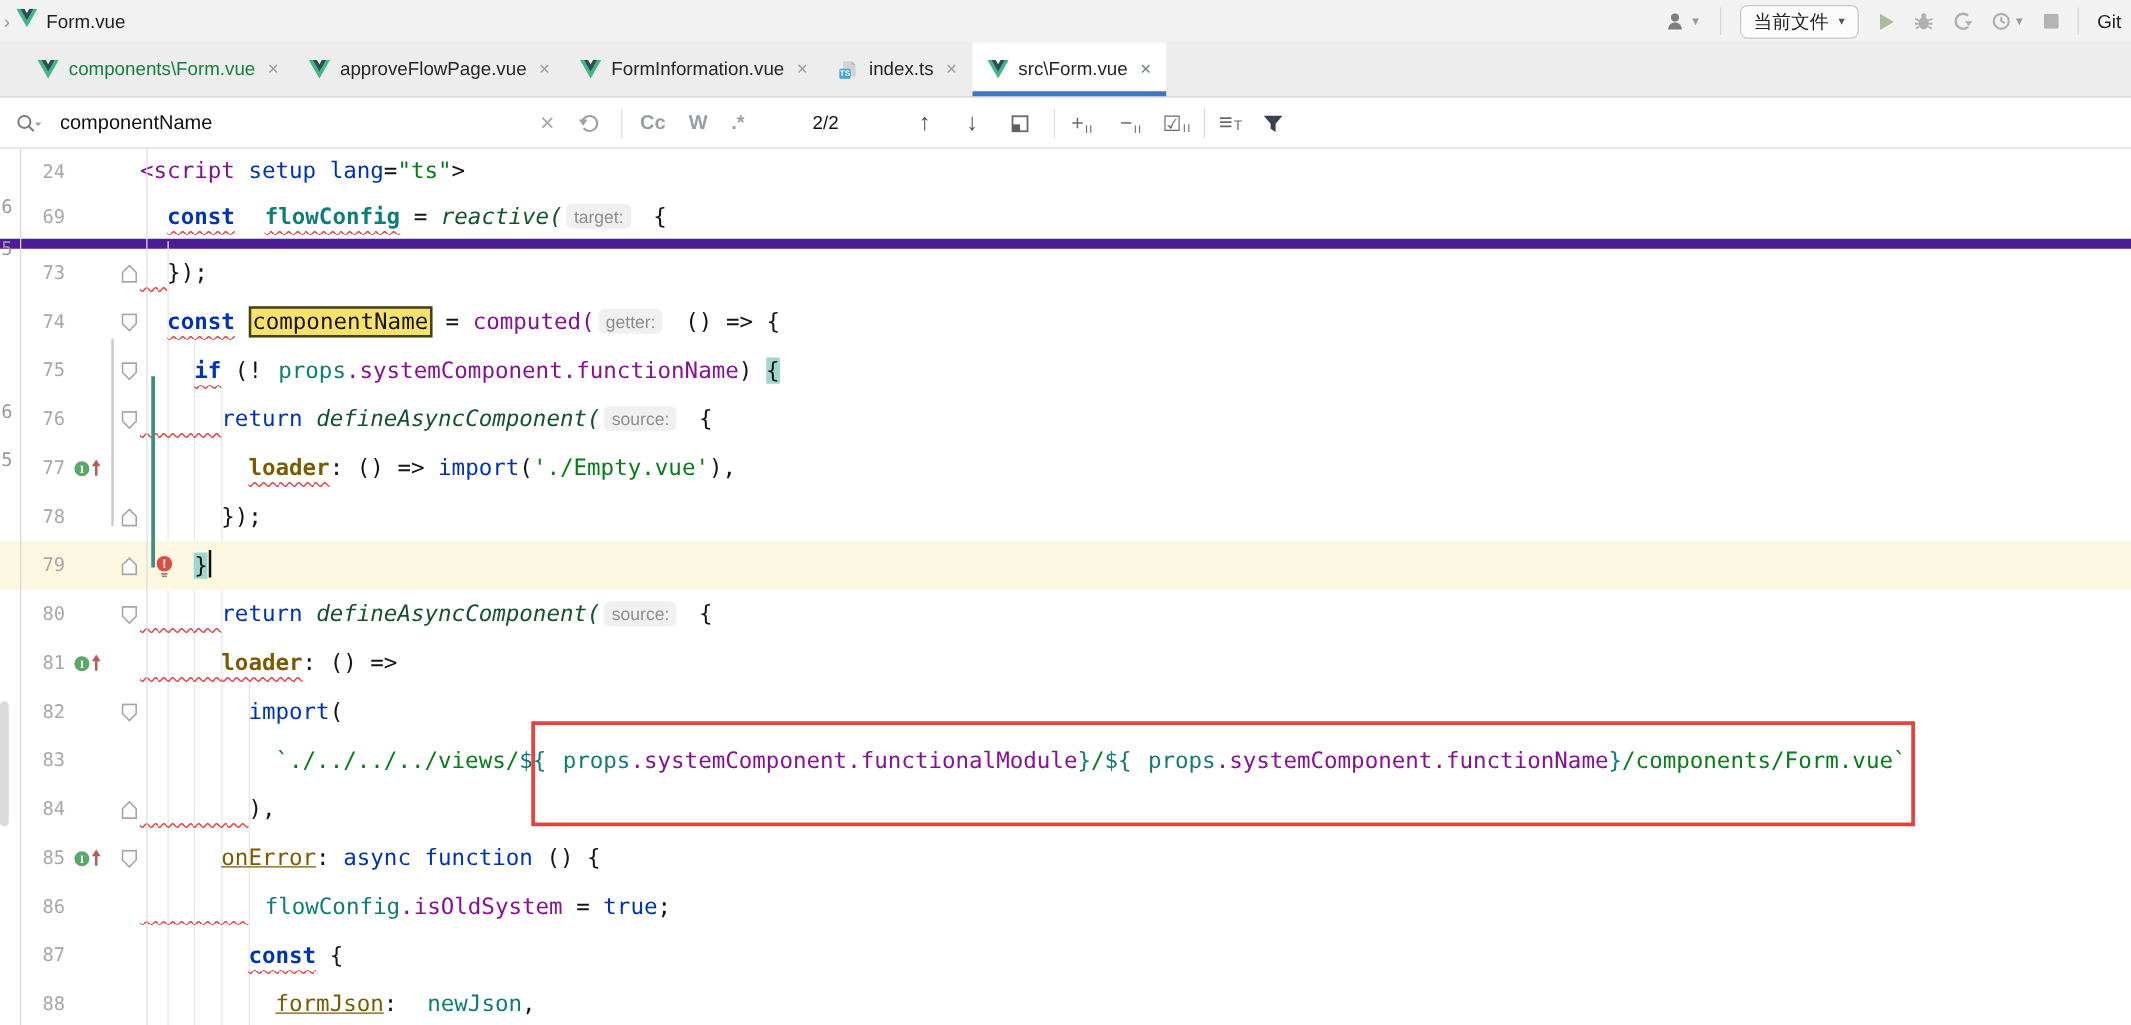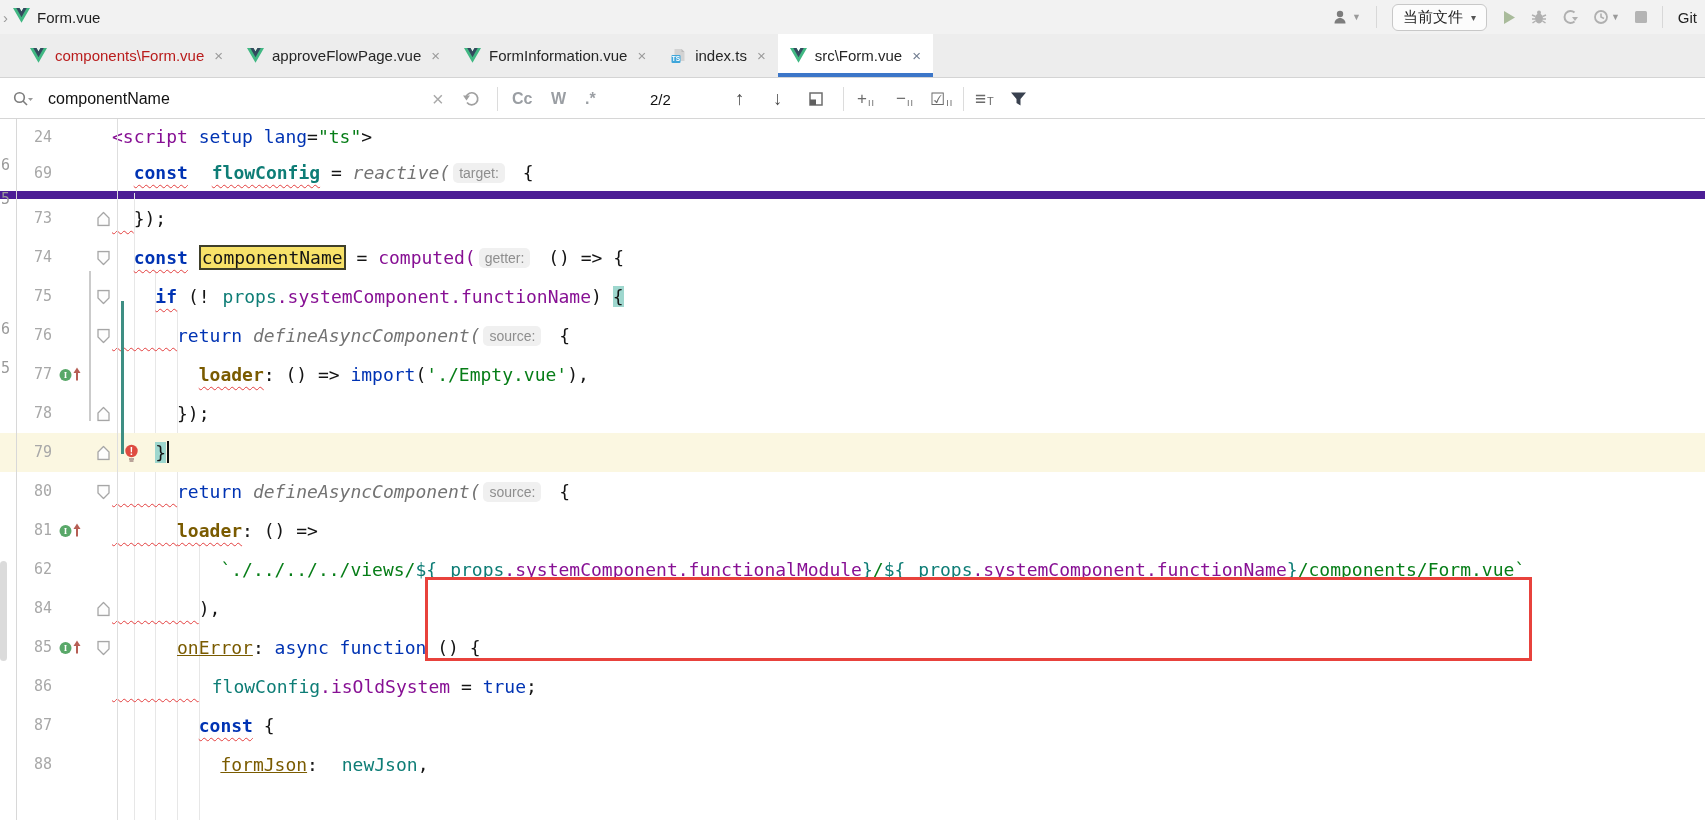--- a/index.html
+++ b/index.html
@@ -15,21 +15,21 @@
   .runconfig{display:flex;align-items:center;gap:8px;border:1px solid #C8C8C8;border-radius:6px;background:#FCFCFC;padding:3px 10px;font-size:15px;color:#222;}
   .runconfig .arrow{font-size:10px;color:#555;}
   .tb-ico{display:flex;align-items:center;gap:2px;}
   .tb-ico .arrow{font-size:9px;color:#9A9A9A;}
   .git-label{font-size:15px;color:#222;}
 
   
   .tabbar{position:absolute;top:34px;left:0;right:0;height:44px;background:#EDEDED;border-bottom:1px solid #D4D4D4;display:flex;align-items:stretch;padding-left:18px;box-sizing:border-box;}
   .tab{display:flex;align-items:center;gap:8px;padding:0 12px;font-size:15px;color:#262626;cursor:default;}
   .tab .close{color:#9B9B9B;font-size:15px;margin-left:2px;}
-  .tab.unversioned .tab-label{color:#b91c1c;}
+  .tab.unversioned .tab-label{color:#15803d;}
   .tab.active{background:#FFFFFF;border-bottom:4px solid #3C76C8;padding-top:4px;box-sizing:border-box;}
   .tab.active .close{color:#707C90;}
   .tab .icon{display:flex;align-items:center;}
 
   
   .findbar{position:absolute;top:79px;left:0;right:0;height:39px;background:#fff;border-bottom:1px solid #D6D6D6;}
   .fb{position:absolute;top:50%;transform:translateY(-50%);display:flex;align-items:center;}
   .fb-sep{width:1px;height:24px;background:#DCDCDC;}
   .fb-toggle{font-size:16px;font-weight:bold;color:#9A9EA3;}
   .fb-count{font-size:15px;color:#111;}
@@ -45,21 +45,21 @@
   .row{position:relative;height:39px;line-height:39px;z-index:1;}
   .sticky .row{height:36px;line-height:36px;}
   .row.cur{background:#FBF7E1;}
   .ln{position:absolute;left:0;top:0;width:52px;text-align:right;font-family:"DejaVu Sans Mono",monospace;font-size:15px;color:#A8A8A8;}
   .gicon{position:absolute;left:58px;top:50%;transform:translateY(-50%);display:flex;line-height:0;}
   .fold{position:absolute;left:97px;top:50%;transform:translateY(-50%);line-height:0;}
   .bulb{position:absolute;left:124px;top:50%;transform:translateY(-50%);line-height:0;}
   .code{position:absolute;left:112px;top:0;white-space:pre;font-family:"DejaVu Sans Mono",monospace;font-size:18px;color:#151515;}
   .k{color:#0033B3;margin-top:16px;} .t{color:#871094;} .s{color:#067D17;} .v{color:#0E7D76;margin-left:13px;}
   .m{color:#871094;} .p{color:#7A5B00;text-decoration:underline;} .te{color:#0E7D76;} .pl{color:#151515;} .ws{color:#151515;}
-  .i{color:#737373;font-style:italic;}
+  .i{color:#14532d;font-style:italic;}
   .sq{text-decoration:underline wavy #E33F3F;text-decoration-thickness:1px;text-underline-offset:5px;text-decoration-skip-ink:none;font-weight:bold;}
   .match{background:#F8E269;border:2px solid #3F3F2A;padding:0 1px;}
   .brace{background:#9ED7CE;}
   .caret{display:inline-block;width:2px;height:22px;background:#111;vertical-align:-4px;margin-left:1px;}
   .hint{font-family:"Liberation Sans",sans-serif;font-size:14px;color:#8E8E8E;background:#F0F0F0;border-radius:5px;padding:2px 6px;margin:0 7px 0 3px;vertical-align:1px;}
 
   
   .vline{position:absolute;z-index:5;}
   .guide{position:absolute;width:1px;background:#E7E7E7;z-index:0;}
   #red-box{position:absolute;left:425px;top:577px;width:1107px;height:84px;border:3px solid #E8423C;z-index:20;box-sizing:border-box;}
@@ -332,21 +332,28 @@
             <svg width="27" height="17" viewBox="0 0 27 17">
               <circle cx="7.5" cy="8.5" r="6" fill="#59A869"></circle>
               <text x="7.5" y="11.8" font-size="9" font-weight="bold" fill="#fff" text-anchor="middle" font-family="Liberation Serif,serif">I</text>
               <line x1="19" y1="14" x2="19" y2="5" stroke="#B65E54" stroke-width="2"></line>
               <polygon points="19,1 15.5,6.5 22.5,6.5" fill="#B65E54"></polygon>
             </svg>
           </span>
           <span class="code"><span class="ws sq">&nbsp;&nbsp;&nbsp;&nbsp;&nbsp;&nbsp;</span><span class="p sq">loader</span><span class="pl">: () =&gt;</span></span>
         </div>
         <div class="row">
-          <span class="ln">62</span>
+          <span class="ln">82</span>
+          <span class="fold"><svg width="13" height="15" viewBox="0 0 13 15">
+              <polygon points="1,1 12,1 12,8.5 6.5,14 1,8.5" fill="#FDFDFD" stroke="#A6A6A6" stroke-width="1.3"></polygon>
+            </svg></span>
+          <span class="code"><span class="pl">        </span><span class="k">import</span><span class="pl">(</span></span>
+        </div>
+        <div class="row">
+          <span class="ln">83</span>
           <span class="code"><span class="pl">          </span><span class="s">`./../../../views/</span><span class="te">${</span><span class="v">props</span><span class="m">.systemComponent.functionalModule</span><span class="te">}</span><span class="s">/</span><span class="te">${</span><span class="v">props</span><span class="m">.systemComponent.functionName</span><span class="te">}</span><span class="s">/components/Form.vue`</span></span>
         </div>
         <div class="row">
           <span class="ln">84</span>
           <span class="fold"><svg width="13" height="15" viewBox="0 0 13 15">
               <polygon points="6.5,1 12,6.5 12,14 1,14 1,6.5" fill="#FDFDFD" stroke="#A6A6A6" stroke-width="1.3"></polygon>
             </svg></span>
           <span class="code"><span class="ws sq">&nbsp;&nbsp;&nbsp;&nbsp;&nbsp;&nbsp;&nbsp;&nbsp;</span><span class="pl">),</span></span>
         </div>
         <div class="row">

